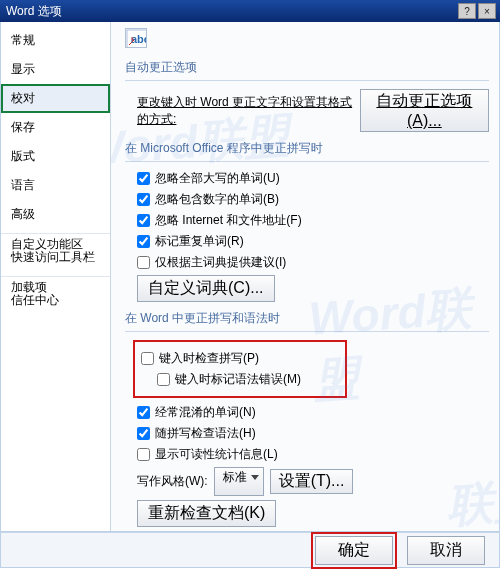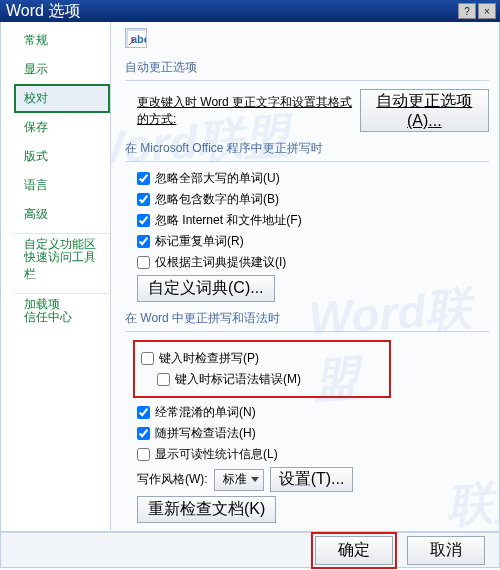--- a/index.html
+++ b/index.html
@@ -1,38 +1,38 @@
 <!DOCTYPE html>
 <html><head>
 <meta charset="utf-8">
 <style>
   * { box-sizing: border-box; margin: 0; padding: 0; }
   body { font-family: "Microsoft YaHei", SimSun, Tahoma, sans-serif; font-size: 12px; background: #fff; width: 500px; height: 570px; overflow: hidden; }
   .titlebar { background: linear-gradient(#1a4aa0,#0a2a70); color: #fff; height: 22px; display: flex; align-items: center; padding: 0 4px; }
-  .titlebar .title { flex: 1; padding-left: 2px; font-size: 16px; }
+  .titlebar .title { flex: 1; padding-left: 2px; font-size: 12px; }
   .tb-btn { width: 18px; height: 16px; background: #d0d0d0; border: 1px solid #888; margin-left: 2px; display: flex; align-items: center; justify-content: center; font-size: 10px; color: #222; cursor: default; }
   .content { display: flex; height: 510px; border: 1px solid #bcd0e8; border-top: none; }
   .sidebar { width: 110px; background: #fff; border-right: 1px solid #c8d6e8; padding-top: 4px; }
-  .side-item { padding: 6px 10px; color: #15803d; cursor: default; margin-left: 13px; }
+  .side-item { padding: 6px 10px; color: #000000; cursor: default; }
   .side-item.spacer { height: 10px; border-top: 1px solid #e0e6ee; margin-top: 4px; padding-top: 2px; }
   .side-item.sel { background: #e8eef8; border: 2px solid #15803d; padding: 4px 8px; }
   .main { flex: 1; background: #f9fbfd; overflow-y: auto; position: relative; }
   .main-inner { padding: 6px 10px 6px 14px; }
   .icon-row { margin-bottom: 6px; }
   .icon-row svg { border:1px solid #b0c0d8; }
   .section-head { color: #4a6da0; font-size: 12px; margin: 8px 0 4px; }
   .section-rule { border: none; border-top: 1px solid #cad8ea; margin-bottom: 8px; }
   .row { margin: 4px 0 4px 12px; display: flex; align-items: center; }
   .row label { cursor: default; }
   .btn { background: linear-gradient(#fdfdfd,#e6e9ee); border: 1px solid #9aa7b8; padding: 2px 10px; font-size: 16px; cursor: default; }
   .btn.small { padding: 1px 8px; }
   .textline { margin: 4px 0 8px 12px; display: flex; align-items: center; gap: 6px; text-decoration: underline; }
   input[type=checkbox] { margin-right: 5px; width: 13px; height: 13px; }
-  .redbox1 { border: 2px solid #d01818; padding: 4px 4px; margin: 4px 0 6px 8px; width: 258px; }
-  .dropdown-btn { display:inline-flex; align-items:center; border:1px solid #9aa7b8; background:linear-gradient(#fdfdfd,#e6e9ee); padding:1px 4px 2px 8px; gap:4px; font-size:12px;}
+  .redbox1 { border: 2px solid #d01818; padding: 4px 4px; margin: 4px 0 6px 8px; width: 214px; }
+  .dropdown-btn { display:inline-flex; align-items:center; border:1px solid #9aa7b8; background:linear-gradient(#fdfdfd,#e6e9ee); padding:1px 4px 9px 8px; gap:4px; font-size:12px;}
   .caret { width:0; height:0; border-left:4px solid transparent; border-right:4px solid transparent; border-top:5px solid #444; display:inline-block;}
   .footer { height: 36px; border: 1px solid #bcd0e8; border-top: 1px solid #c8d6e8; display: flex; justify-content: flex-end; align-items: center; gap: 10px; padding-right: 14px; background: #f2f6fb; }
   .footer .btn { padding: 3px 22px; text-align: right; }
   .ok-wrap { border: 2px solid #d01818; padding: 2px; }
   .watermark { position: absolute; font-size: 46px; font-style: italic; font-weight: bold; color: rgba(90,140,220,0.10); pointer-events: none; user-select:none; }
   .wm1 { top: 90px; left: -30px; transform: rotate(-4deg); }
   .wm2 { top: 260px; left: 200px; transform: rotate(-4deg); }
   .wm3 { top: 450px; right: -40px; transform: rotate(-4deg); }
   .filedd { display:inline-flex; align-items:center; border:1px solid #9aa7b8; background:#fff; padding:1px 3px; gap:4px; width:135px;}
   .filedd .doc-icon { width:14px; height:14px; }

